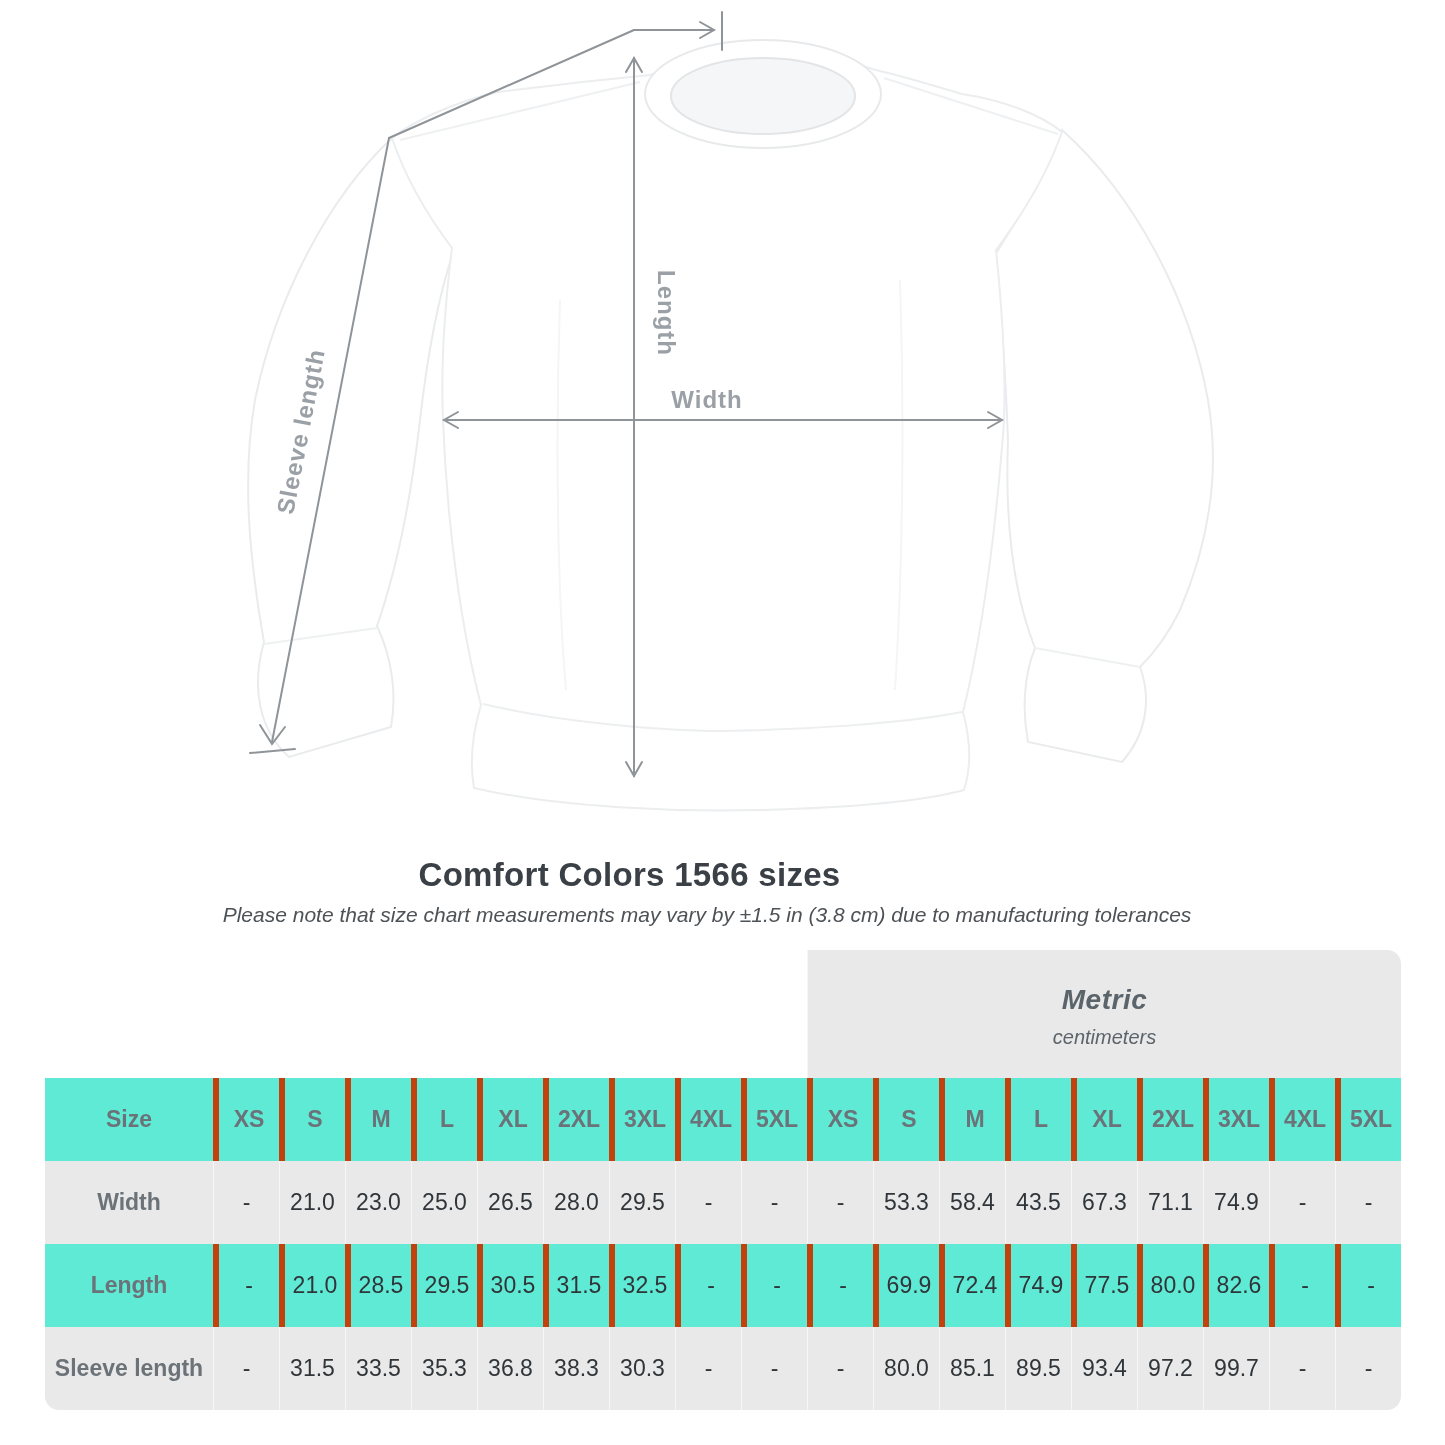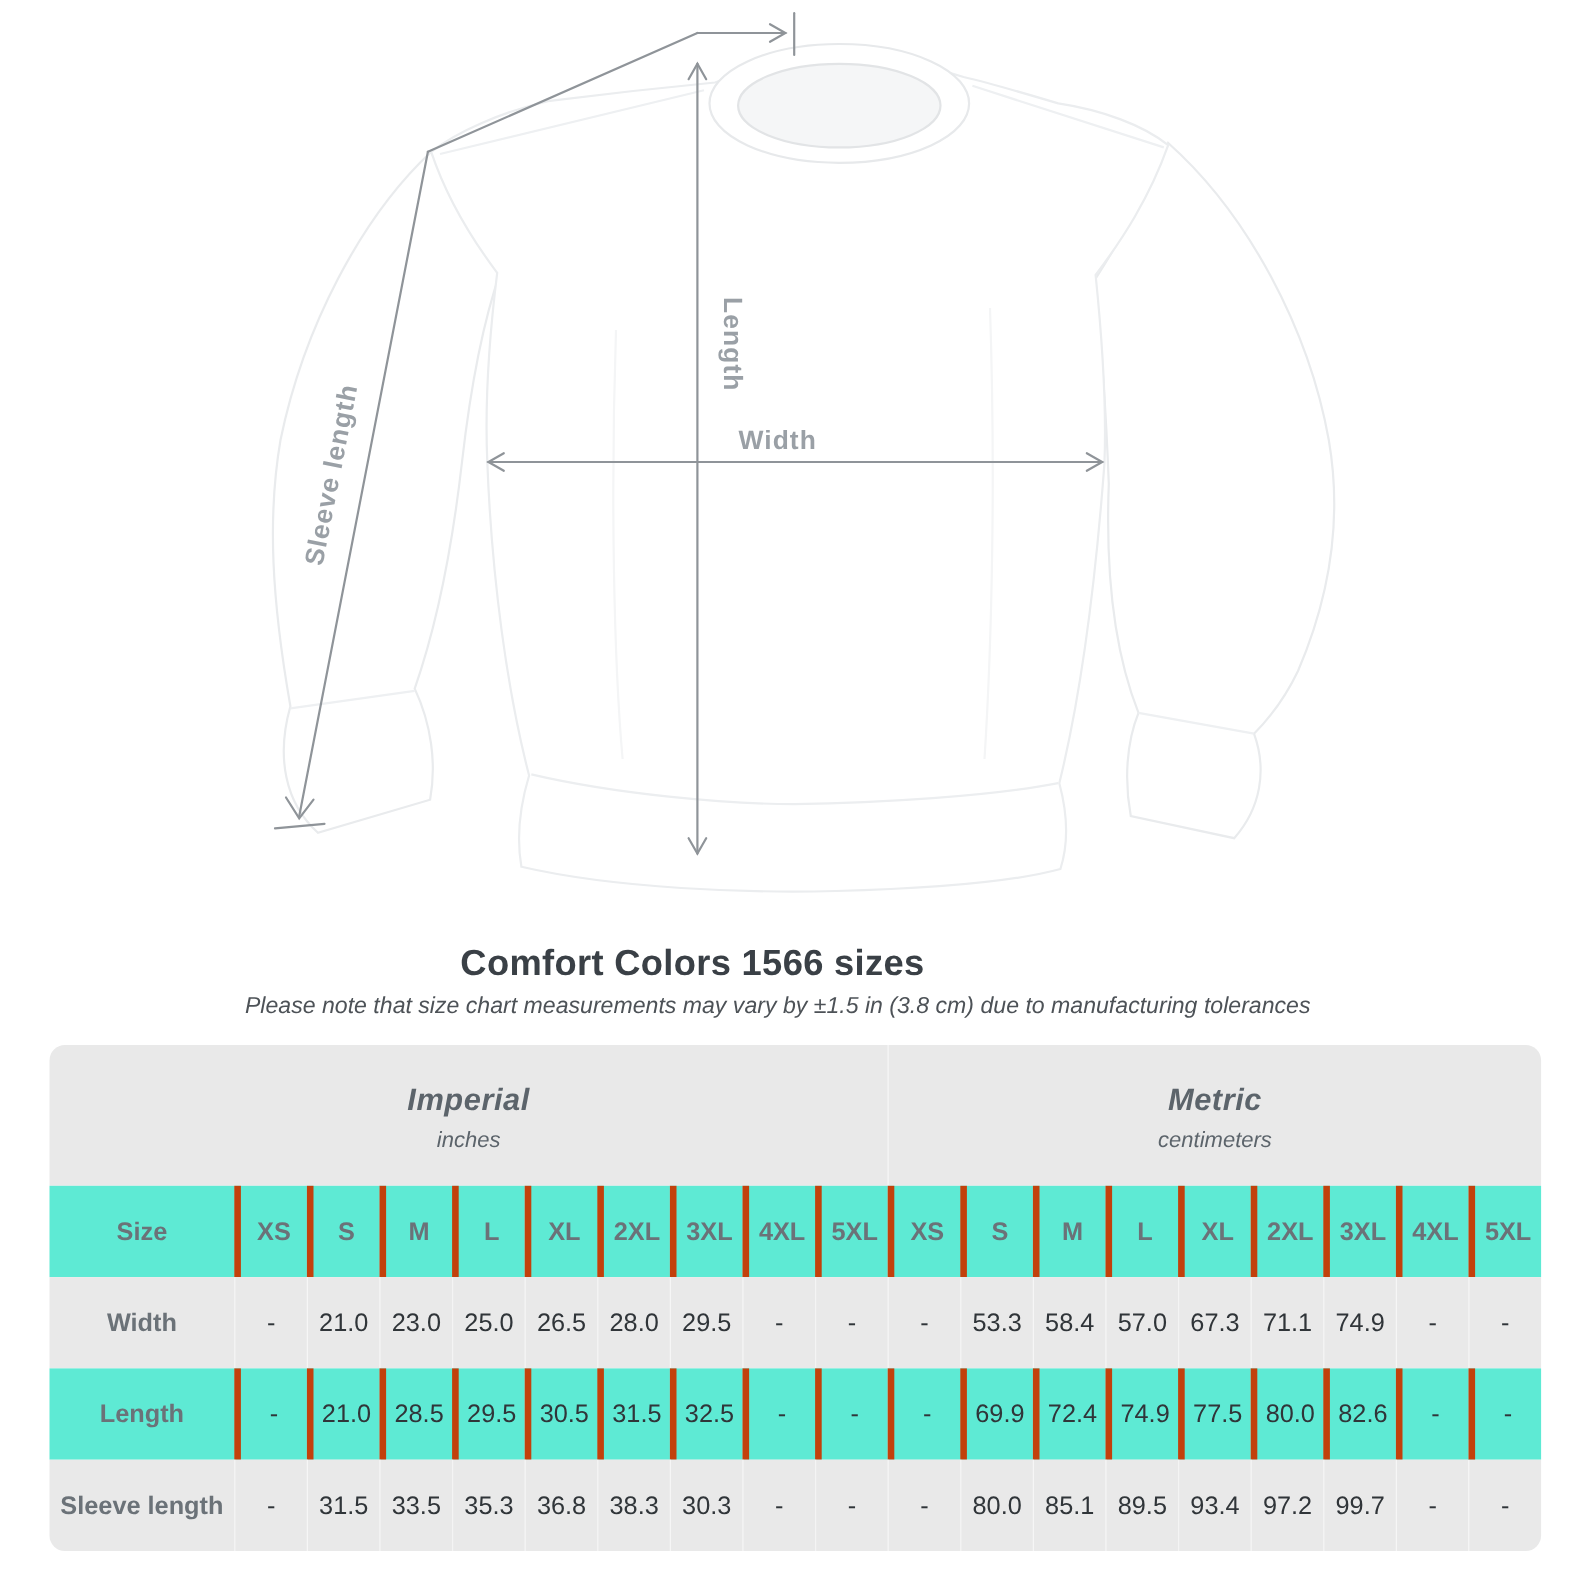--- a/index.html
+++ b/index.html
@@ -100,24 +100,20 @@
   <text class="dim-label" x="658" y="313" text-anchor="middle" transform="rotate(90 658 313)">Length</text>
   <text class="dim-label" x="707" y="408" text-anchor="middle">Width</text>
   <text class="dim-label" x="309" y="433" text-anchor="middle" transform="rotate(-79 309 433)">Sleeve length</text>
 </svg>
 
 <div class="title">Comfort Colors 1566 sizes</div>
 <div class="subtitle">Please note that size chart measurements may vary by ±1.5 in (3.8 cm) due to manufacturing tolerances</div>
 
 <div class="tbl">
 
-  <div class="hcell h-imp">
-    <span class="sysname">Imperial</span>
-    <span class="sysunit">inches</span>
-  </div>
   <div class="hcell h-met">
     <span class="sysname">Metric</span>
     <span class="sysunit">centimeters</span>
   </div>
 
   <div class="row rw">
     <div class="cell">
         <span class="lab">Size</span>
       </div>
     <div class="cell">
@@ -210,21 +206,21 @@
     <div class="cell">
         <span class="val">-</span>
       </div>
     <div class="cell">
         <span class="val">53.3</span>
       </div>
     <div class="cell">
         <span class="val">58.4</span>
       </div>
     <div class="cell">
-        <span class="val">57.0</span>
+        <span class="val">43.5</span>
       </div>
     <div class="cell">
         <span class="val">67.3</span>
       </div>
     <div class="cell">
         <span class="val">71.1</span>
       </div>
     <div class="cell">
         <span class="val">74.9</span>
       </div>

